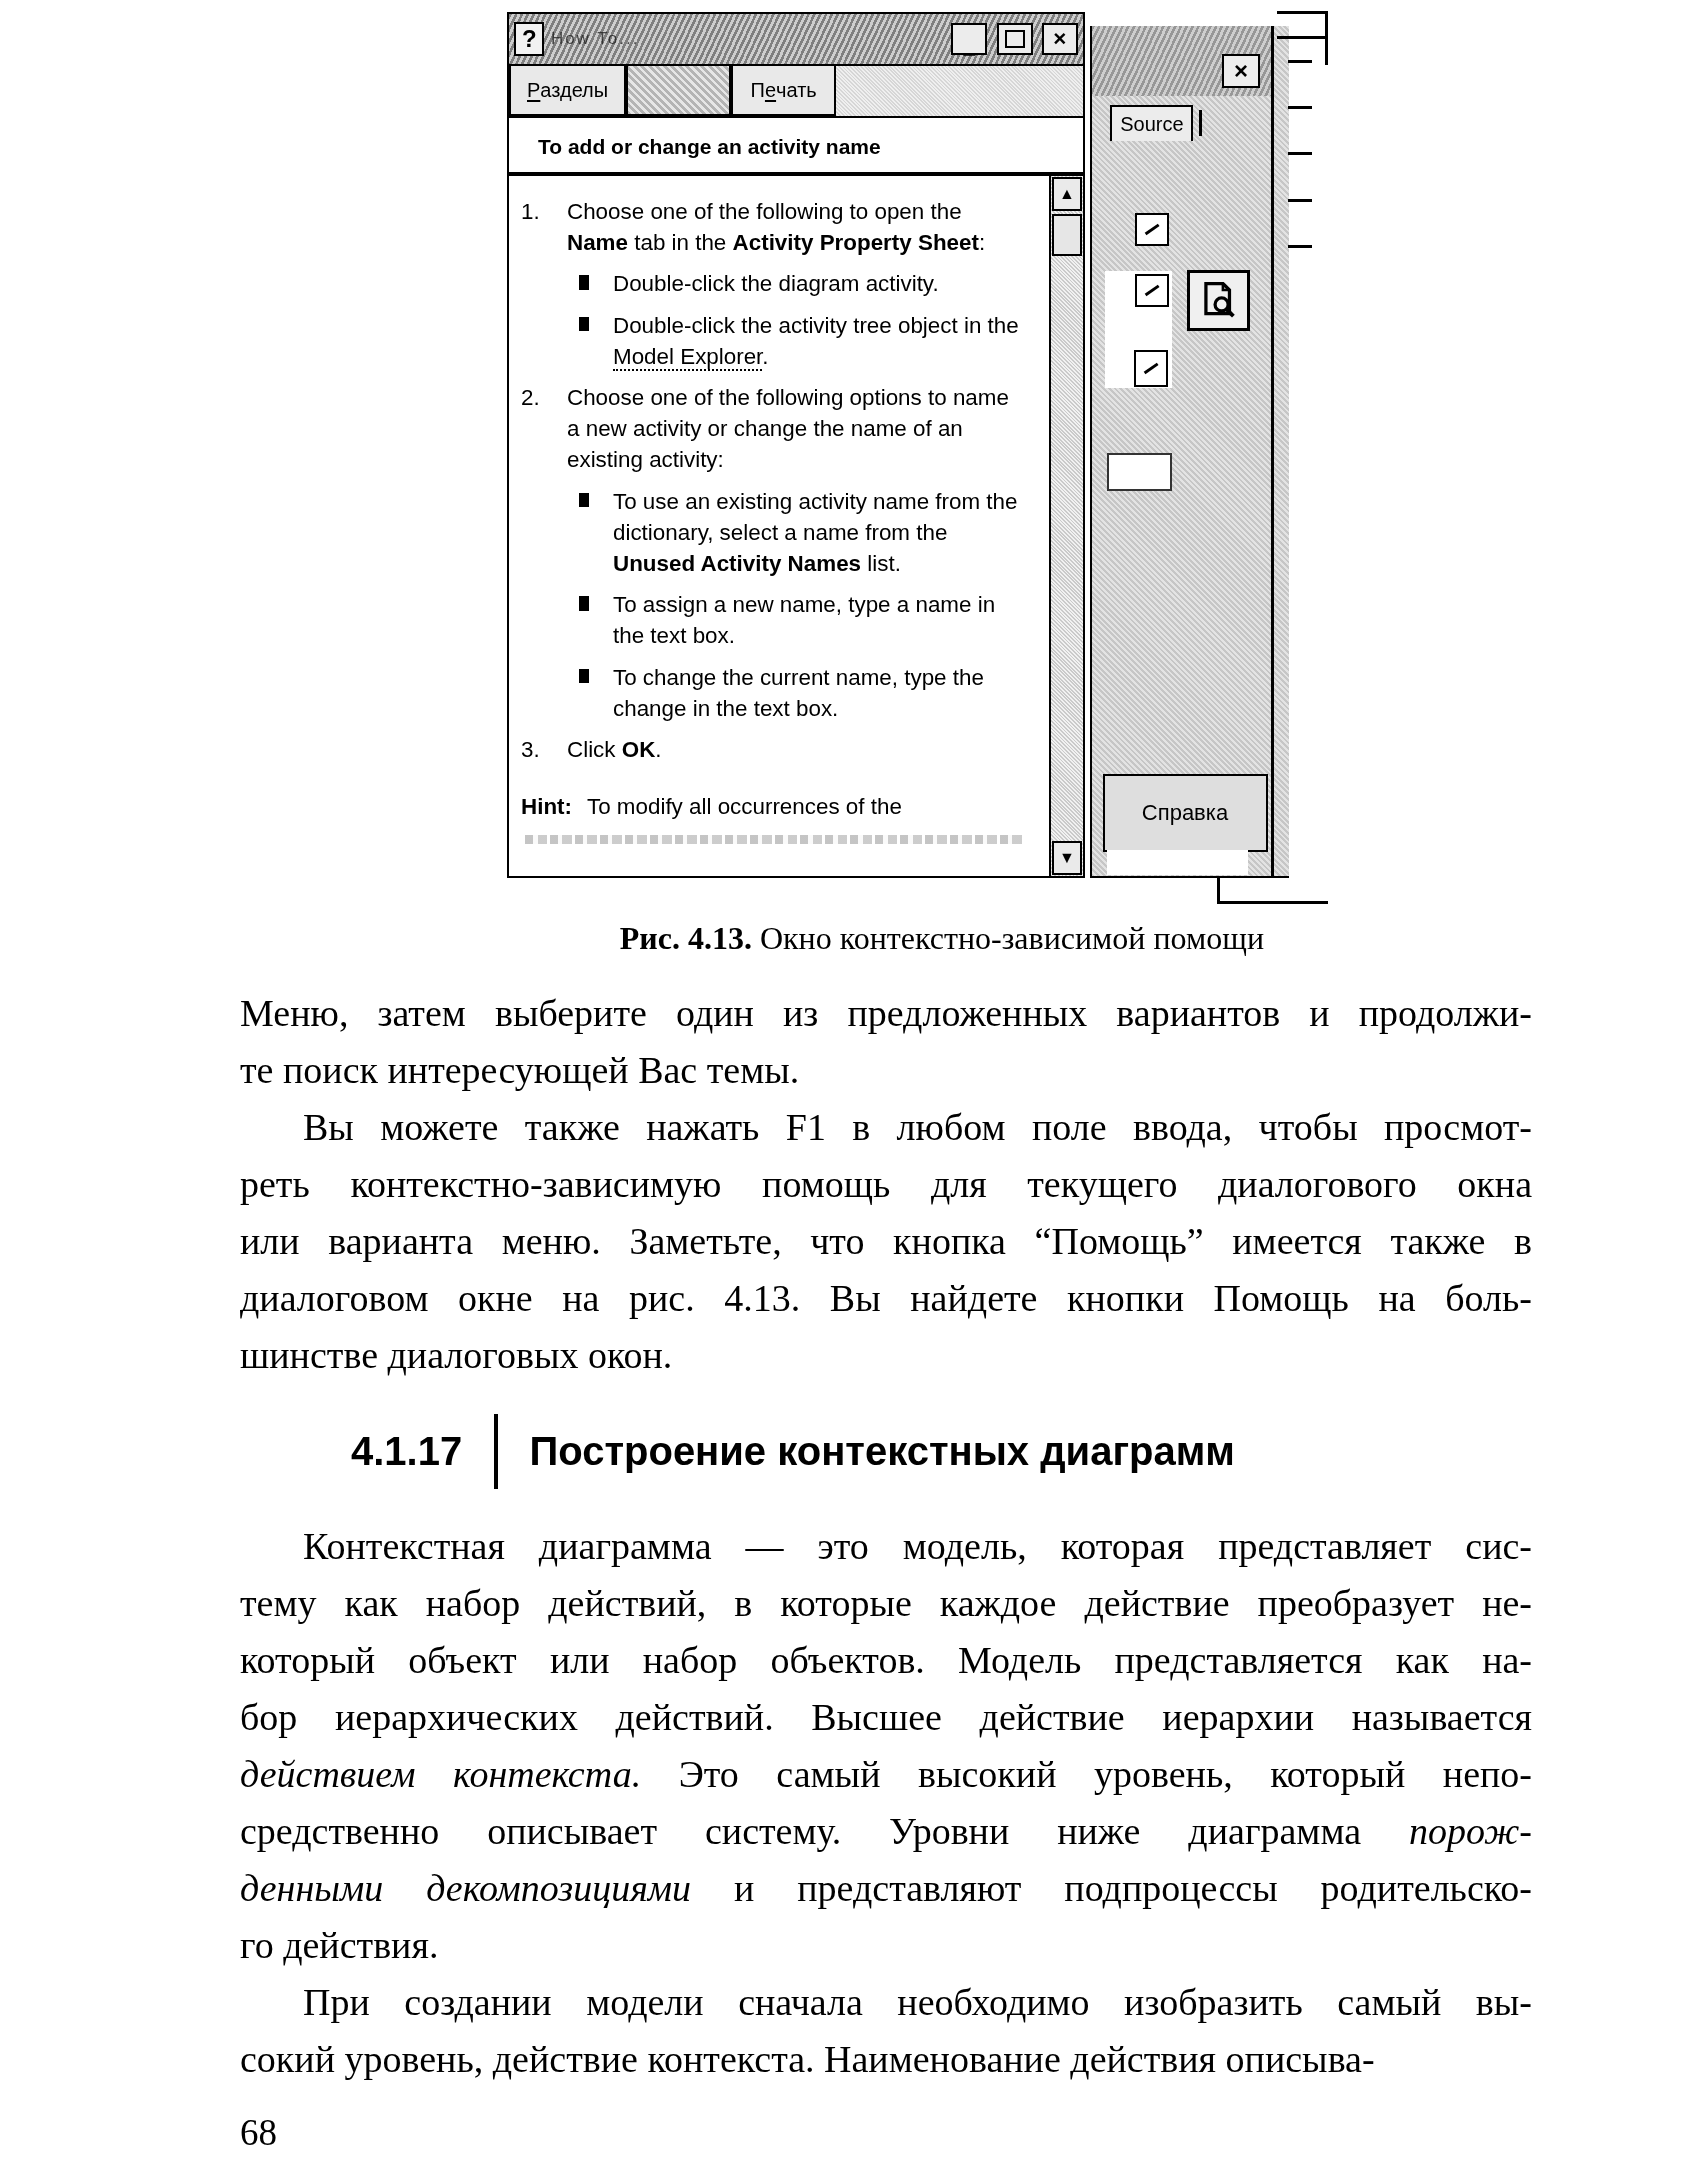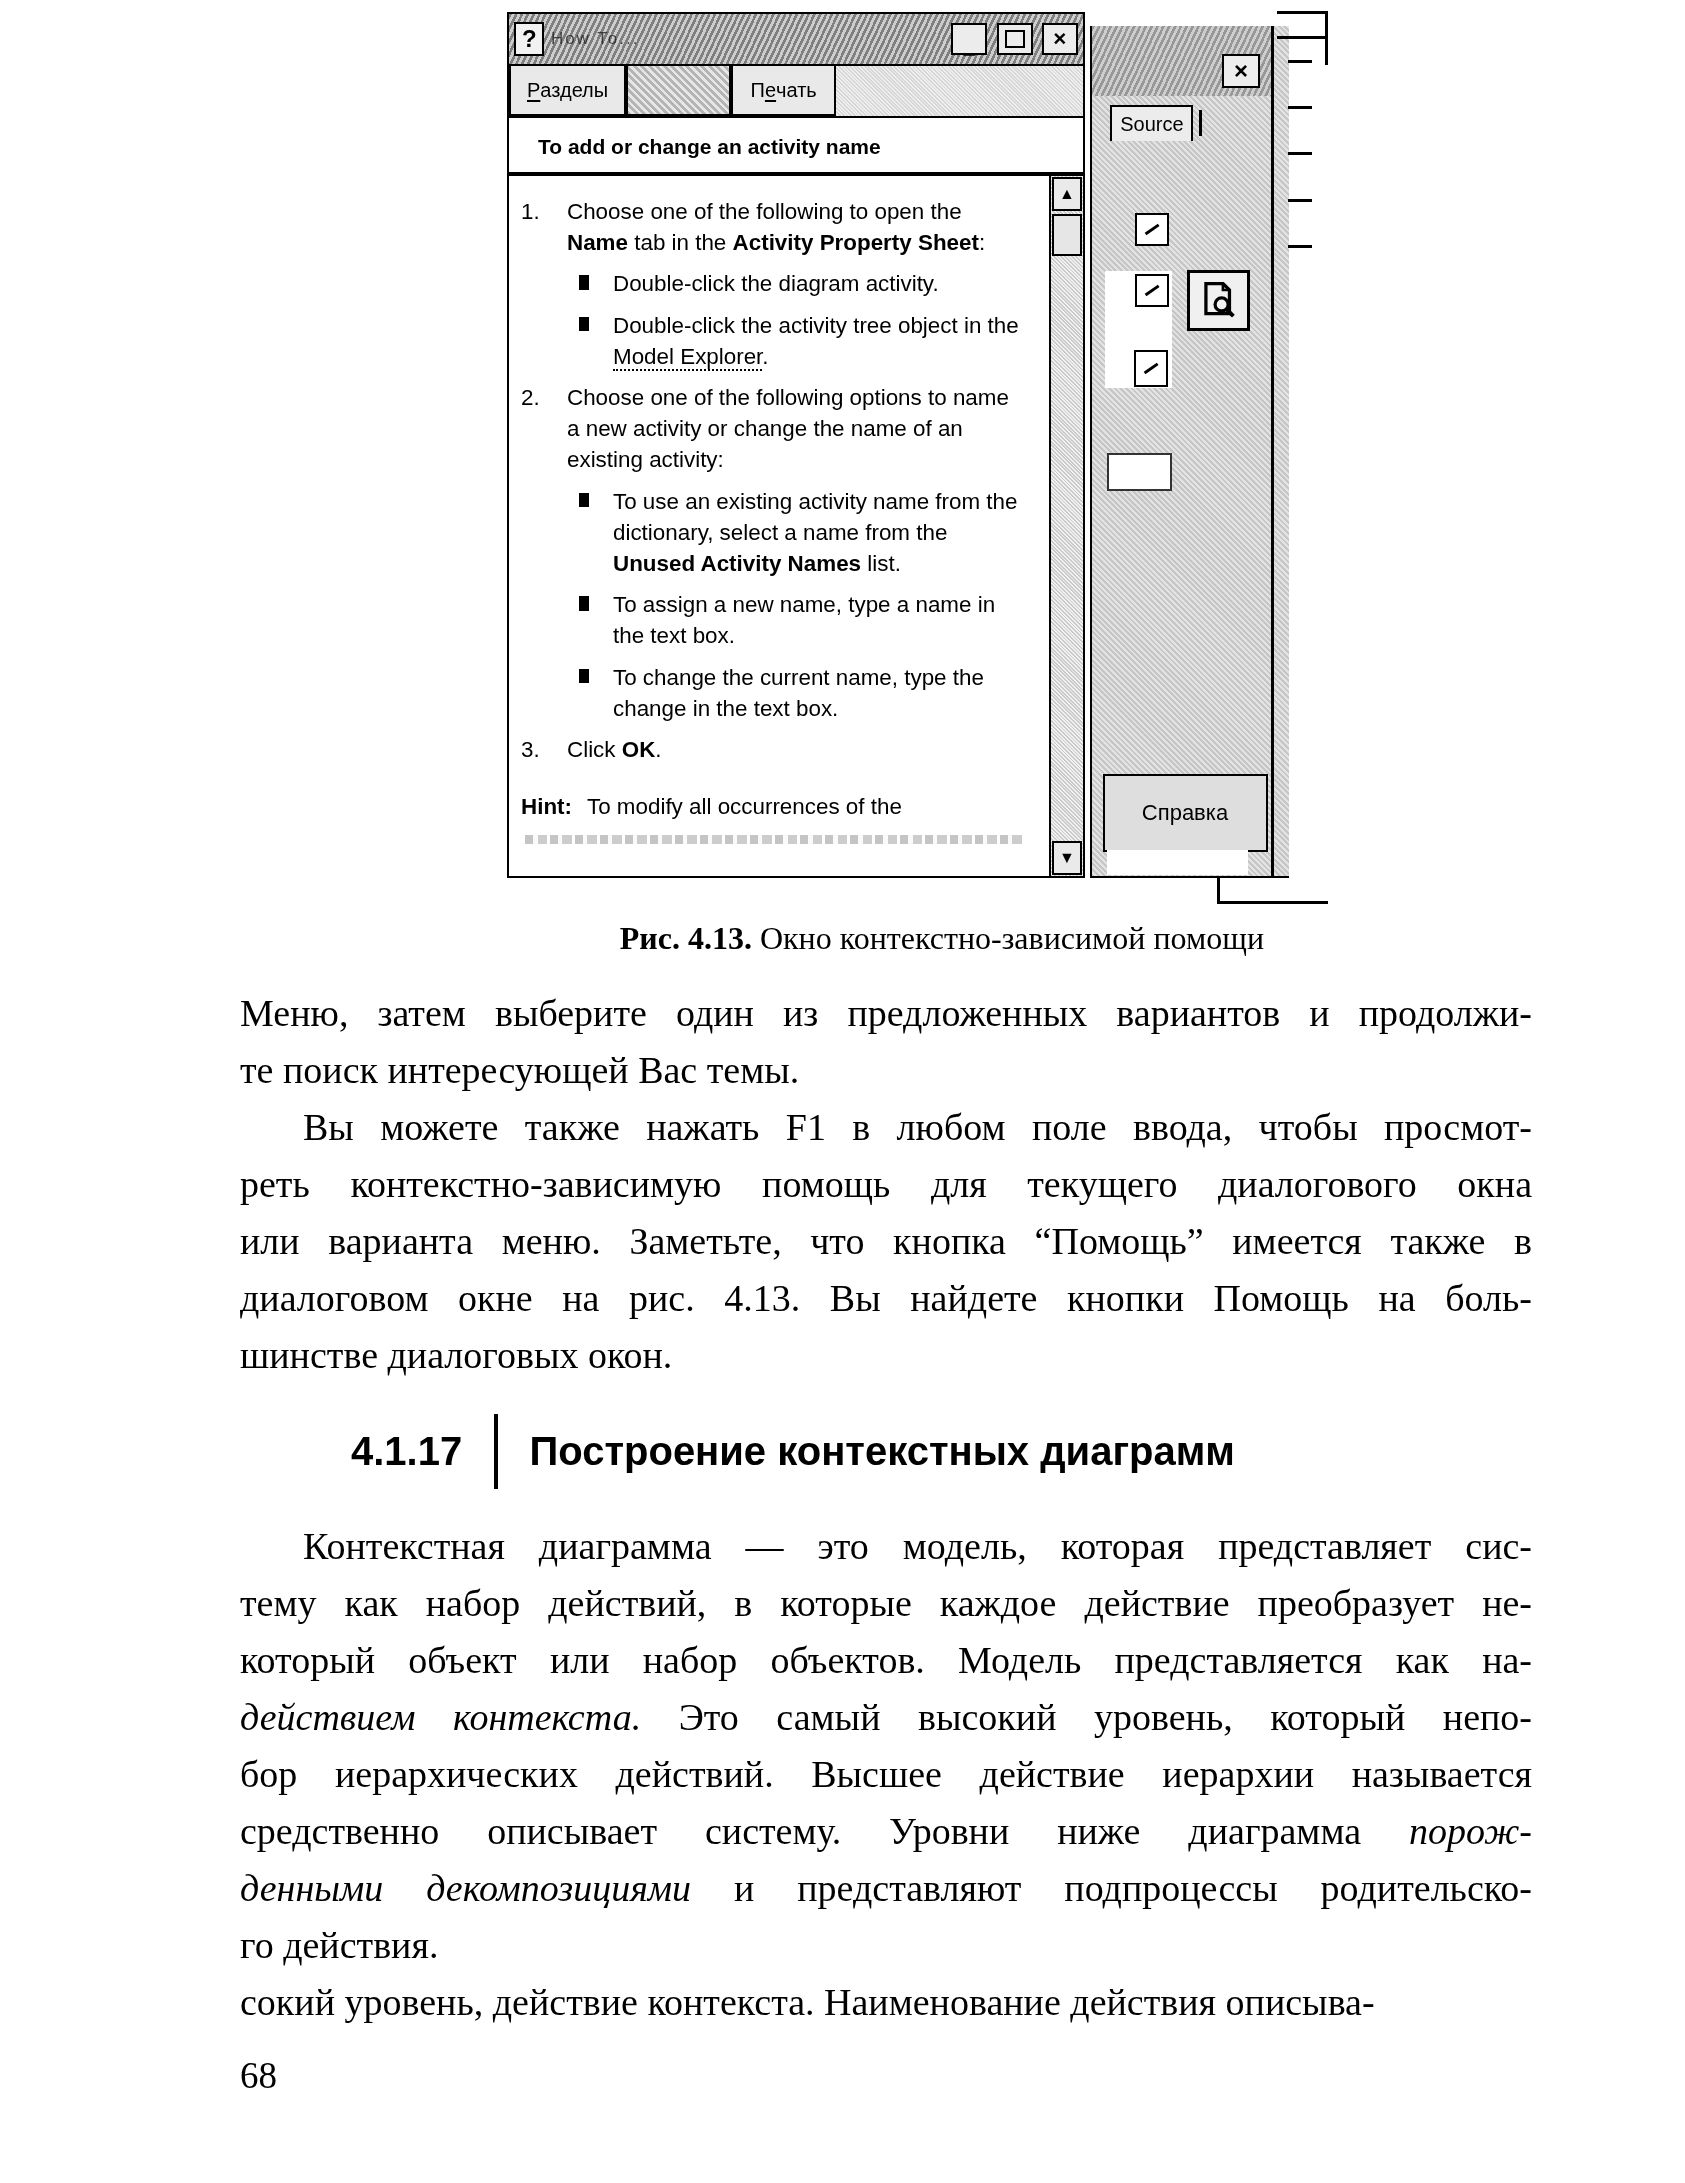--- a/index.html
+++ b/index.html
@@ -257,27 +257,28 @@
     <div class="section-heading">
       <span>4.1.17</span>
       <span class="sec-divider"></span>
       <span>Построение контекстных диаграмм</span>
     </div>
     <div id="body-after">
         <div class="para">
           <div class="line indent"><span>Контекстная диаграмма — это модель, которая представляет сис-</span></div>
           <div class="line"><span>тему как набор действий, в которые каждое действие преобразует не-</span></div>
           <div class="line"><span>который объект или набор объектов. Модель представляется как на-</span></div>
+          <div class="line"><span>бор иерархических действий. Высшее действие иерархии называется</span></div>
           <div class="line"><span class="i">действием контекста.</span><span> Это самый высокий уровень, который непо-</span></div>
-          <div class="line"><span>бор иерархических действий. Высшее действие иерархии называется</span></div>
           <div class="line"><span>средственно описывает систему. Уровни ниже диаграмма </span><span class="i">порож-</span></div>
           <div class="line"><span class="i">денными декомпозициями</span><span> и представляют подпроцессы родительско-</span></div>
           <div class="line last"><span>го действия.</span></div>
         </div>
         <div class="para">
+          <div class="line indent"><span>При создании модели сначала необходимо изобразить самый вы-</span></div>
           <div class="line last"><span>сокий уровень, действие контекста. Наименование действия описыва-</span></div>
         </div>
       </div>
     <div class="page-number">68</div>
   </div>
 
 </div>
 
 
 </body></html>

